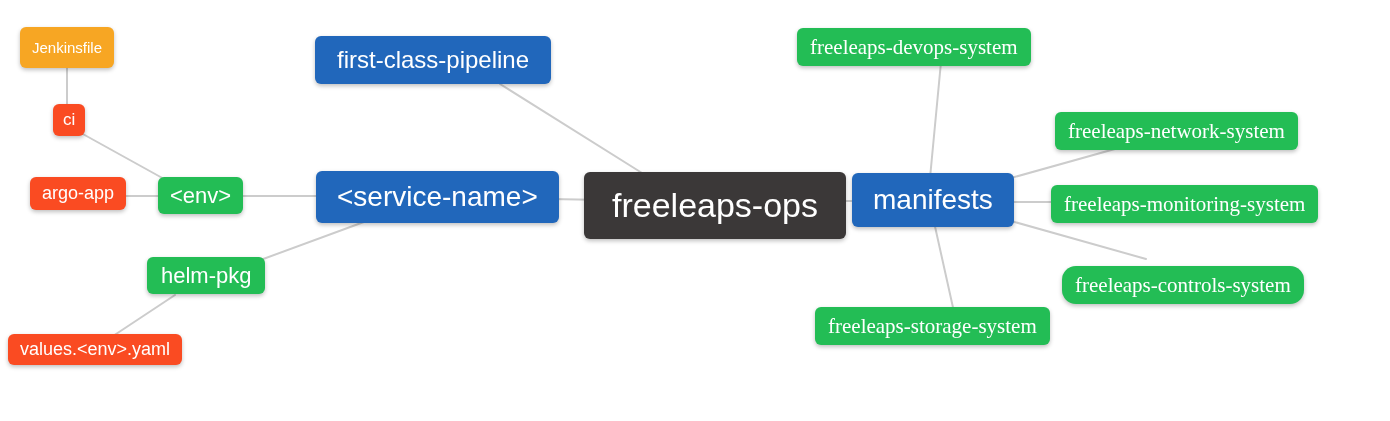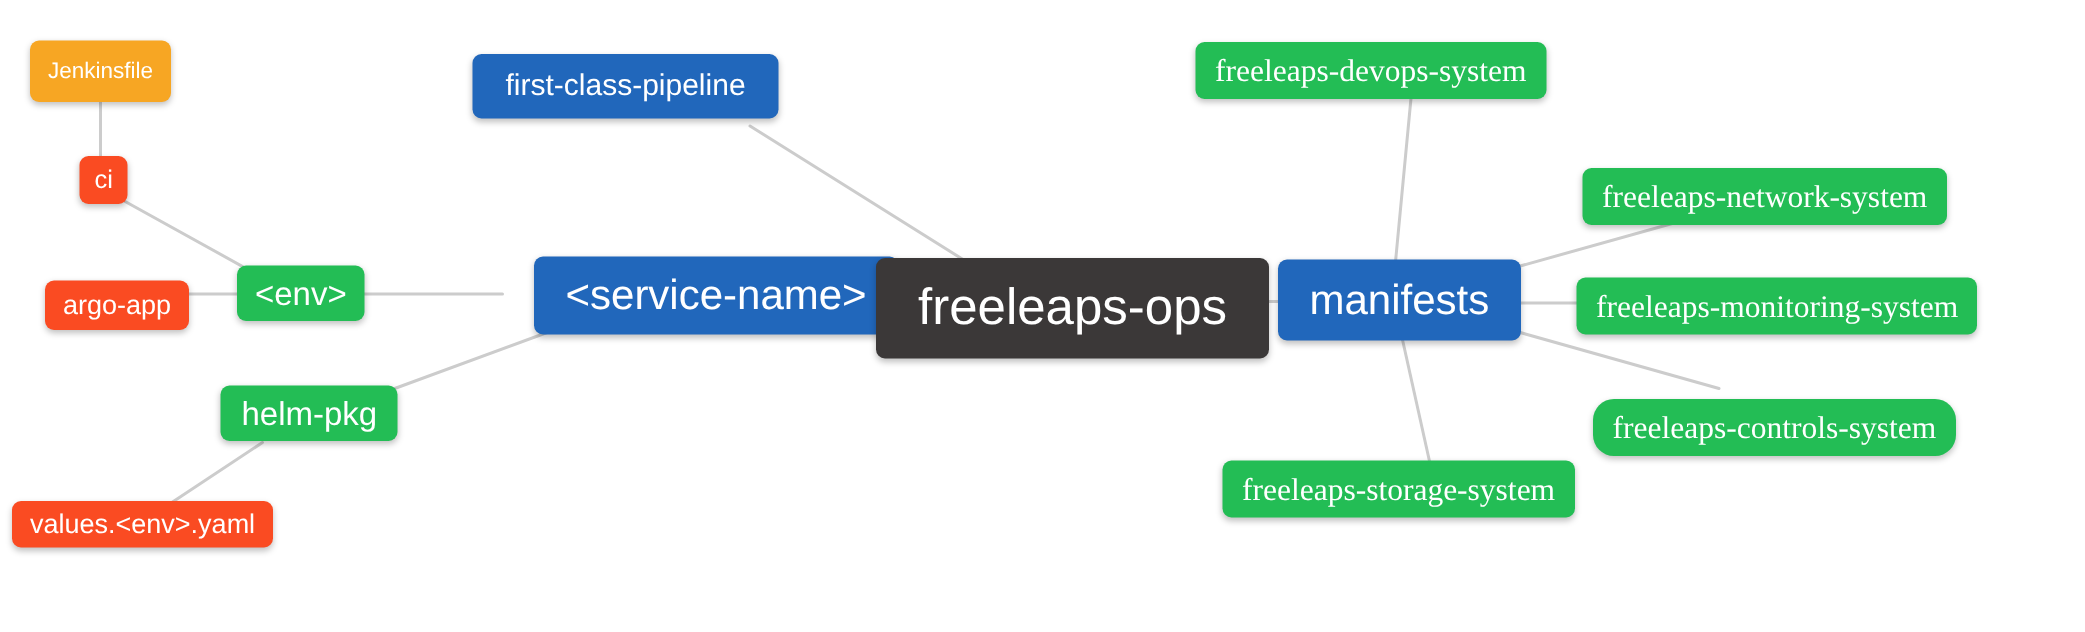--- a/index.html
+++ b/index.html
@@ -21,26 +21,26 @@
   }
   .blue{background:var(--branch);}
   .green{background:var(--green);}
   .red{background:var(--red);}
   .orange{background:var(--orange);}
   .rootnode{background:var(--root);}
   .sys{font-size:21px;padding:7px 13px;font-family:Liberation Serif, serif;}
 
   .n-jenkinsfile{left:20px;top:27px;font-size:15px;padding:12px 12px;}
   .n-ci{left:53px;top:104px;font-size:17px;padding:6px 10px;text-align:center;}
-  .n-argo{left:30px;top:187px;font-size:18px;padding:6px 12px;}
+  .n-argo{left:30px;top:177px;font-size:18px;padding:6px 12px;}
   .n-env{left:158px;top:177px;font-size:22px;padding:6px 12px;}
   .n-helm{left:147px;top:257px;font-size:22px;padding:6px 14px;}
   .n-values{left:8px;top:334px;font-size:18px;padding:5px 12px;}
-  .n-fcp{left:315px;top:36px;font-size:20px;padding:10px 22px;}
-  .n-service{left:316px;top:171px;font-size:28px;padding:10px 21px;margin-left:40px;}
+  .n-fcp{left:315px;top:36px;font-size:24px;padding:10px 22px;}
+  .n-service{left:316px;top:171px;font-size:28px;padding:10px 21px;}
   .n-root{left:584px;top:172px;font-size:34px;padding:14px 28px;}
   .n-manifests{left:852px;top:173px;font-size:28px;padding:11px 21px;}
   .n-devops{left:797px;top:28px;}
   .n-network{left:1055px;top:112px;}
   .n-monitoring{left:1051px;top:185px;}
   .n-controls{left:1062px;top:266px;border-radius:14px;}
   .n-storage{left:815px;top:307px;}
 </style>
 </head>
 <body>

